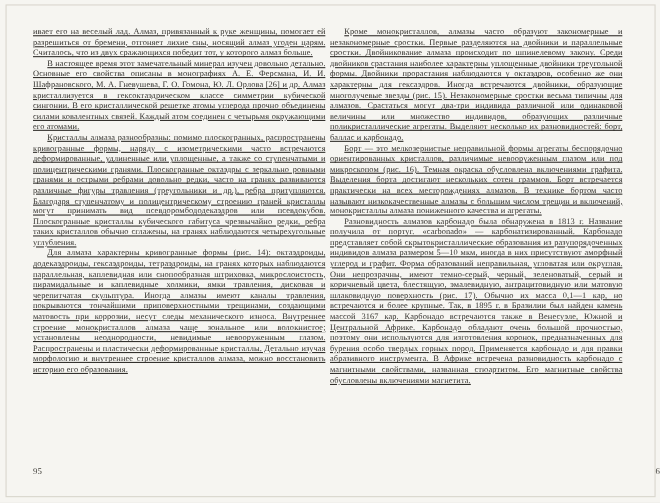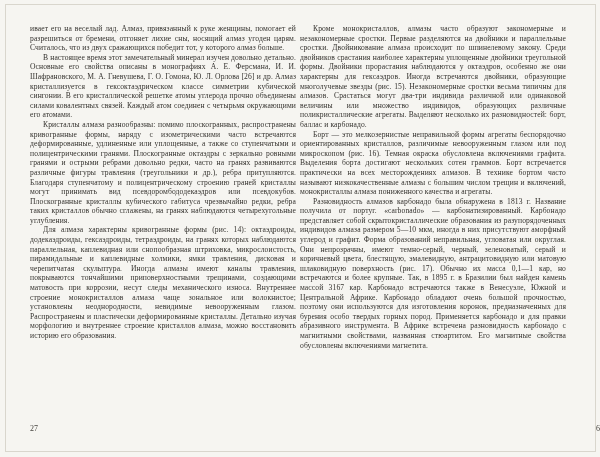--- a/index.html
+++ b/index.html
@@ -38,20 +38,21 @@
     font-size: 7.6px;
     line-height: 9.6px;
     text-align: justify;
     letter-spacing: 0.1px;
   }
   .col-left  { left: 30px; }
   .col-right { left: 300px; }
   p.para {
     margin: 0;
     padding: 0;
+    text-decoration: underline;
   }
   p.para.indent {
     text-indent: 13px;
   }
   .pagenum {
     position: absolute;
     top: 424px;
     font-size: 8px;
     color: #45433e;
   }
@@ -71,17 +72,17 @@
       <p class="para indent">Кристаллы алмаза разнообразны: помимо плоскогранных, распространены кривогранные формы, наряду с изометрическими часто встречаются деформированные, удлиненные или уплощенные, а также со ступенчатыми и полицентрическими гранями. Плоскогранные октаэдры с зеркально ровными гранями и острыми ребрами довольно редки, часто на гранях развиваются различные фигуры травления (треугольники и др.), ребра притупляются. Благодаря ступенчатому и полицентрическому строению граней кристаллы могут принимать вид псевдоромбододекаэдров или псевдокубов. Плоскогранные кристаллы кубического габитуса чрезвычайно редки, ребра таких кристаллов обычно сглажены, на гранях наблюдаются четырехугольные углубления.</p>
       <p class="para indent">Для алмаза характерны кривогранные формы (рис. 14): октаэдроиды, додекаэдроиды, гексаэдроиды, тетраэдроиды, на гранях которых наблюдаются параллельная, каплевидная или снопообразная штриховка, микрослоистость, пирамидальные и каплевидные холмики, ямки травления, дисковая и черепитчатая скульптура. Иногда алмазы имеют каналы травления, покрываются тончайшими приповерхностными трещинами, создающими матовость при коррозии, несут следы механического износа. Внутреннее строение монокристаллов алмаза чаще зональное или волокнистое; установлены неоднородности, невидимые невооруженным глазом. Распространены и пластически деформированные кристаллы. Детально изучая морфологию и внутреннее строение кристаллов алмаза, можно восстановить историю его образования.</p>
     </div>
 
   <div class="text-column col-right">
       <p class="para indent">Кроме монокристаллов, алмазы часто образуют закономерные и незакономерные сростки. Первые разделяются на двойники и параллельные сростки. Двойникование алмаза происходит по шпинелевому закону. Среди двойников срастания наиболее характерны уплощенные двойники треугольной формы. Двойники прорастания наблюдаются у октаэдров, особенно же они характерны для гексаэдров. Иногда встречаются двойники, образующие многолучевые звезды (рис. 15). Незакономерные сростки весьма типичны для алмазов. Срастаться могут два-три индивида различной или одинаковой величины или множество индивидов, образующих различные поликристаллические агрегаты. Выделяют несколько их разновидностей: борт, баллас и карбонадо.</p>
       <p class="para indent">Борт — это мелкозернистые неправильной формы агрегаты беспорядочно ориентированных кристаллов, различимые невооруженным глазом или под микроскопом (рис. 16). Темная окраска обусловлена включениями графита. Выделения борта достигают нескольких сотен граммов. Борт встречается практически на всех месторождениях алмазов. В технике бортом часто называют низкокачественные алмазы с большим числом трещин и включений, монокристаллы алмаза пониженного качества и агрегаты.</p>
       <p class="para indent">Разновидность алмазов карбонадо была обнаружена в 1813 г. Название получила от португ. «carbonado» — карбонатизированный. Карбонадо представляет собой скрытокристаллические образования из разупорядоченных индивидов алмаза размером 5—10 мкм, иногда в них присутствуют аморфный углерод и графит. Форма образований неправильная, угловатая или округлая. Они непрозрачны, имеют темно-серый, черный, зеленоватый, серый и коричневый цвета, блестящую, эмалевидную, антрацитовидную или матовую шлаковидную поверхность (рис. 17). Обычно их масса 0,1—1 кар, но встречаются и более крупные. Так, в 1895 г. в Бразилии был найден камень массой 3167 кар. Карбонадо встречаются также в Венесуэле, Южной и Центральной Африке. Карбонадо обладают очень большой прочностью, поэтому они используются для изготовления коронок, предназначенных для бурения особо твердых горных пород. Применяется карбонадо и для правки абразивного инструмента. В Африке встречена разновидность карбонадо с магнитными свойствами, названная стюартитом. Его магнитные свойства обусловлены включениями магнетита.</p>
     </div>
 
-  <div class="pagenum pn-left">27</div>
+  <div class="pagenum pn-left">95</div>
 
   <div class="pagenum pn-right">69</div>
 
 </div>
 
 </body></html>

